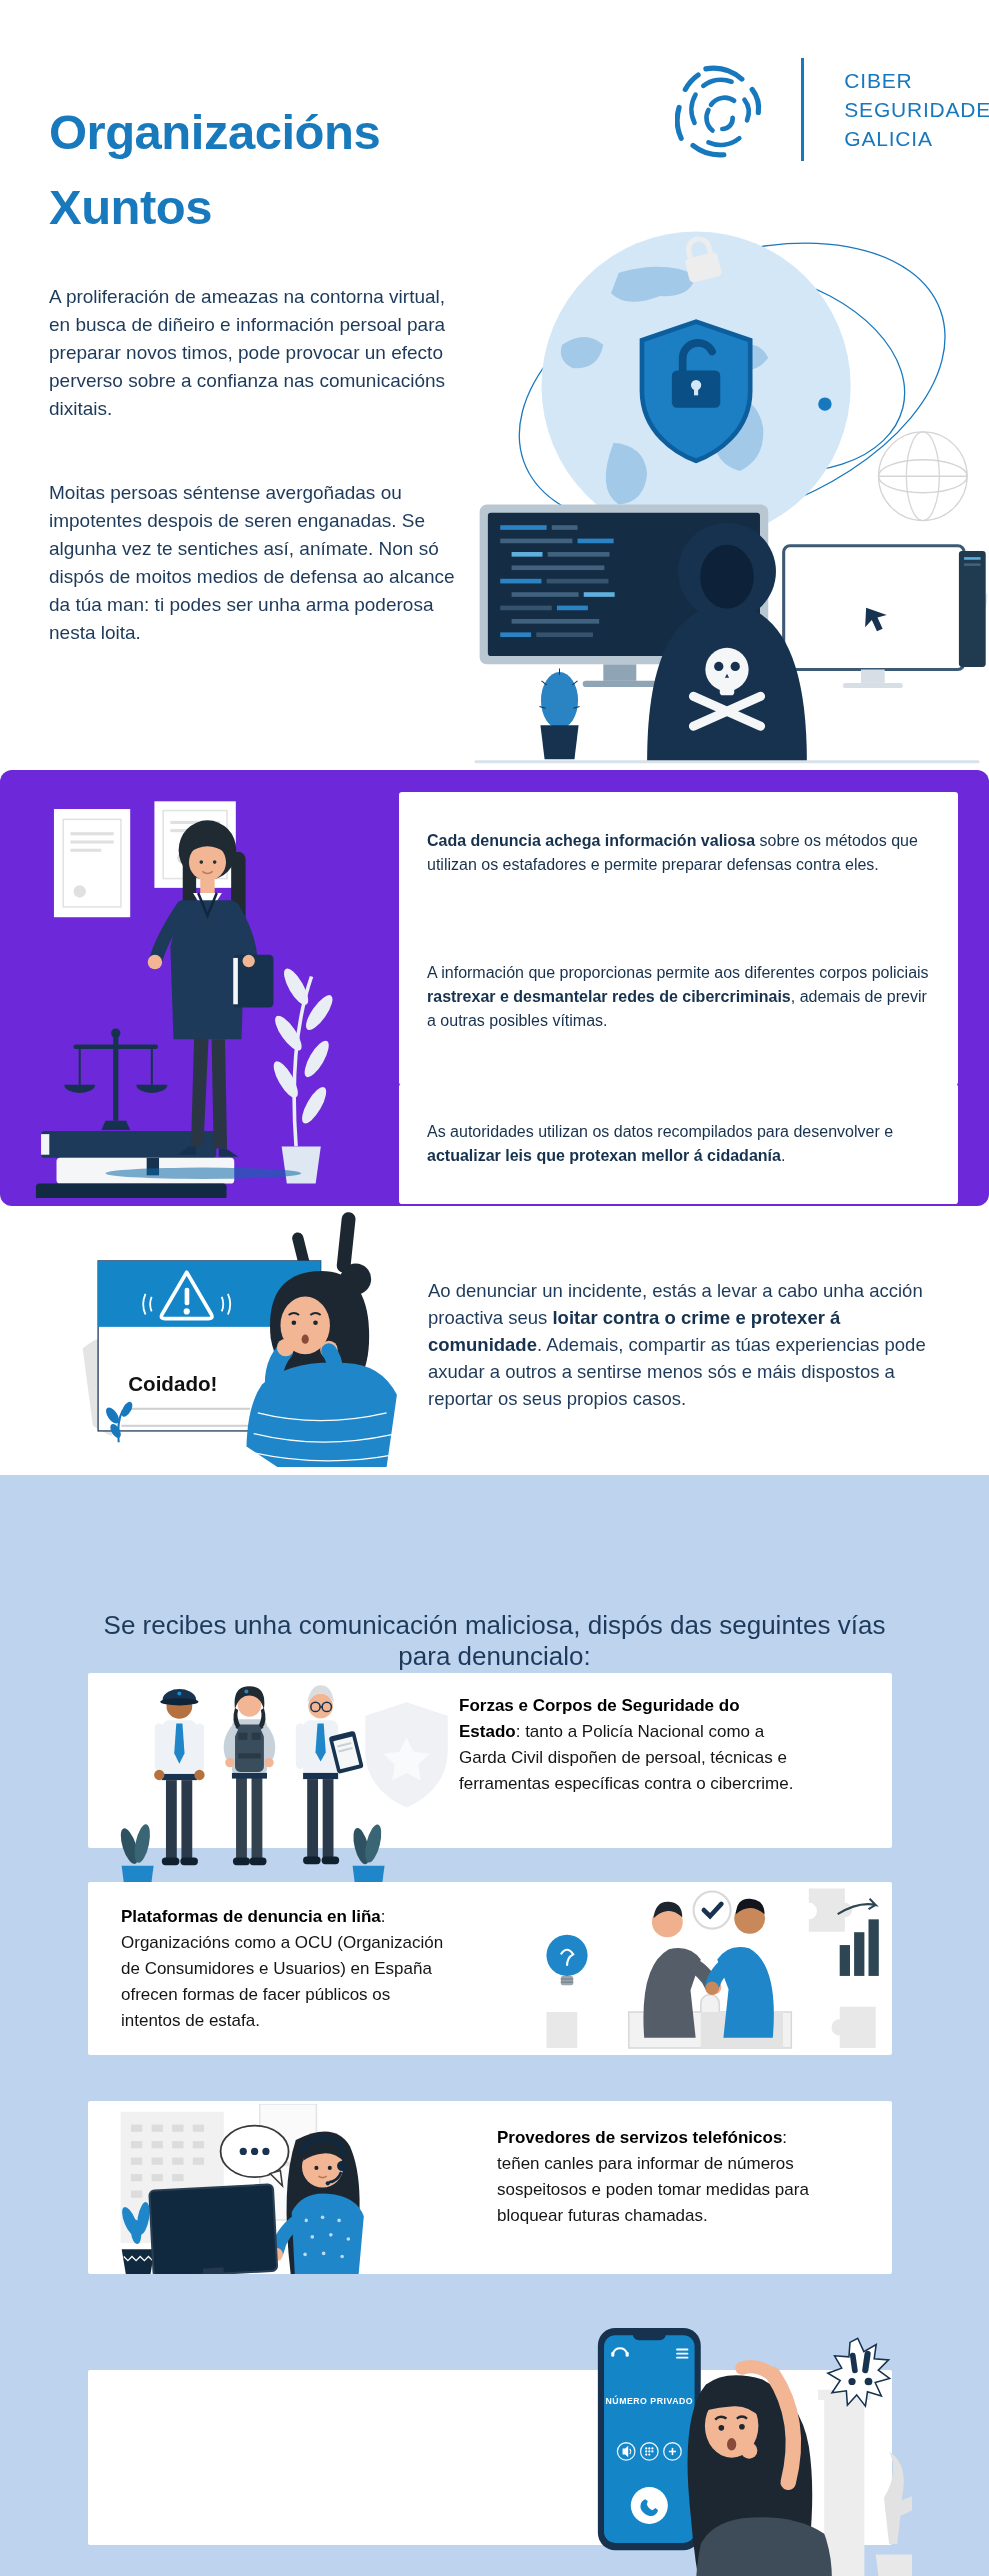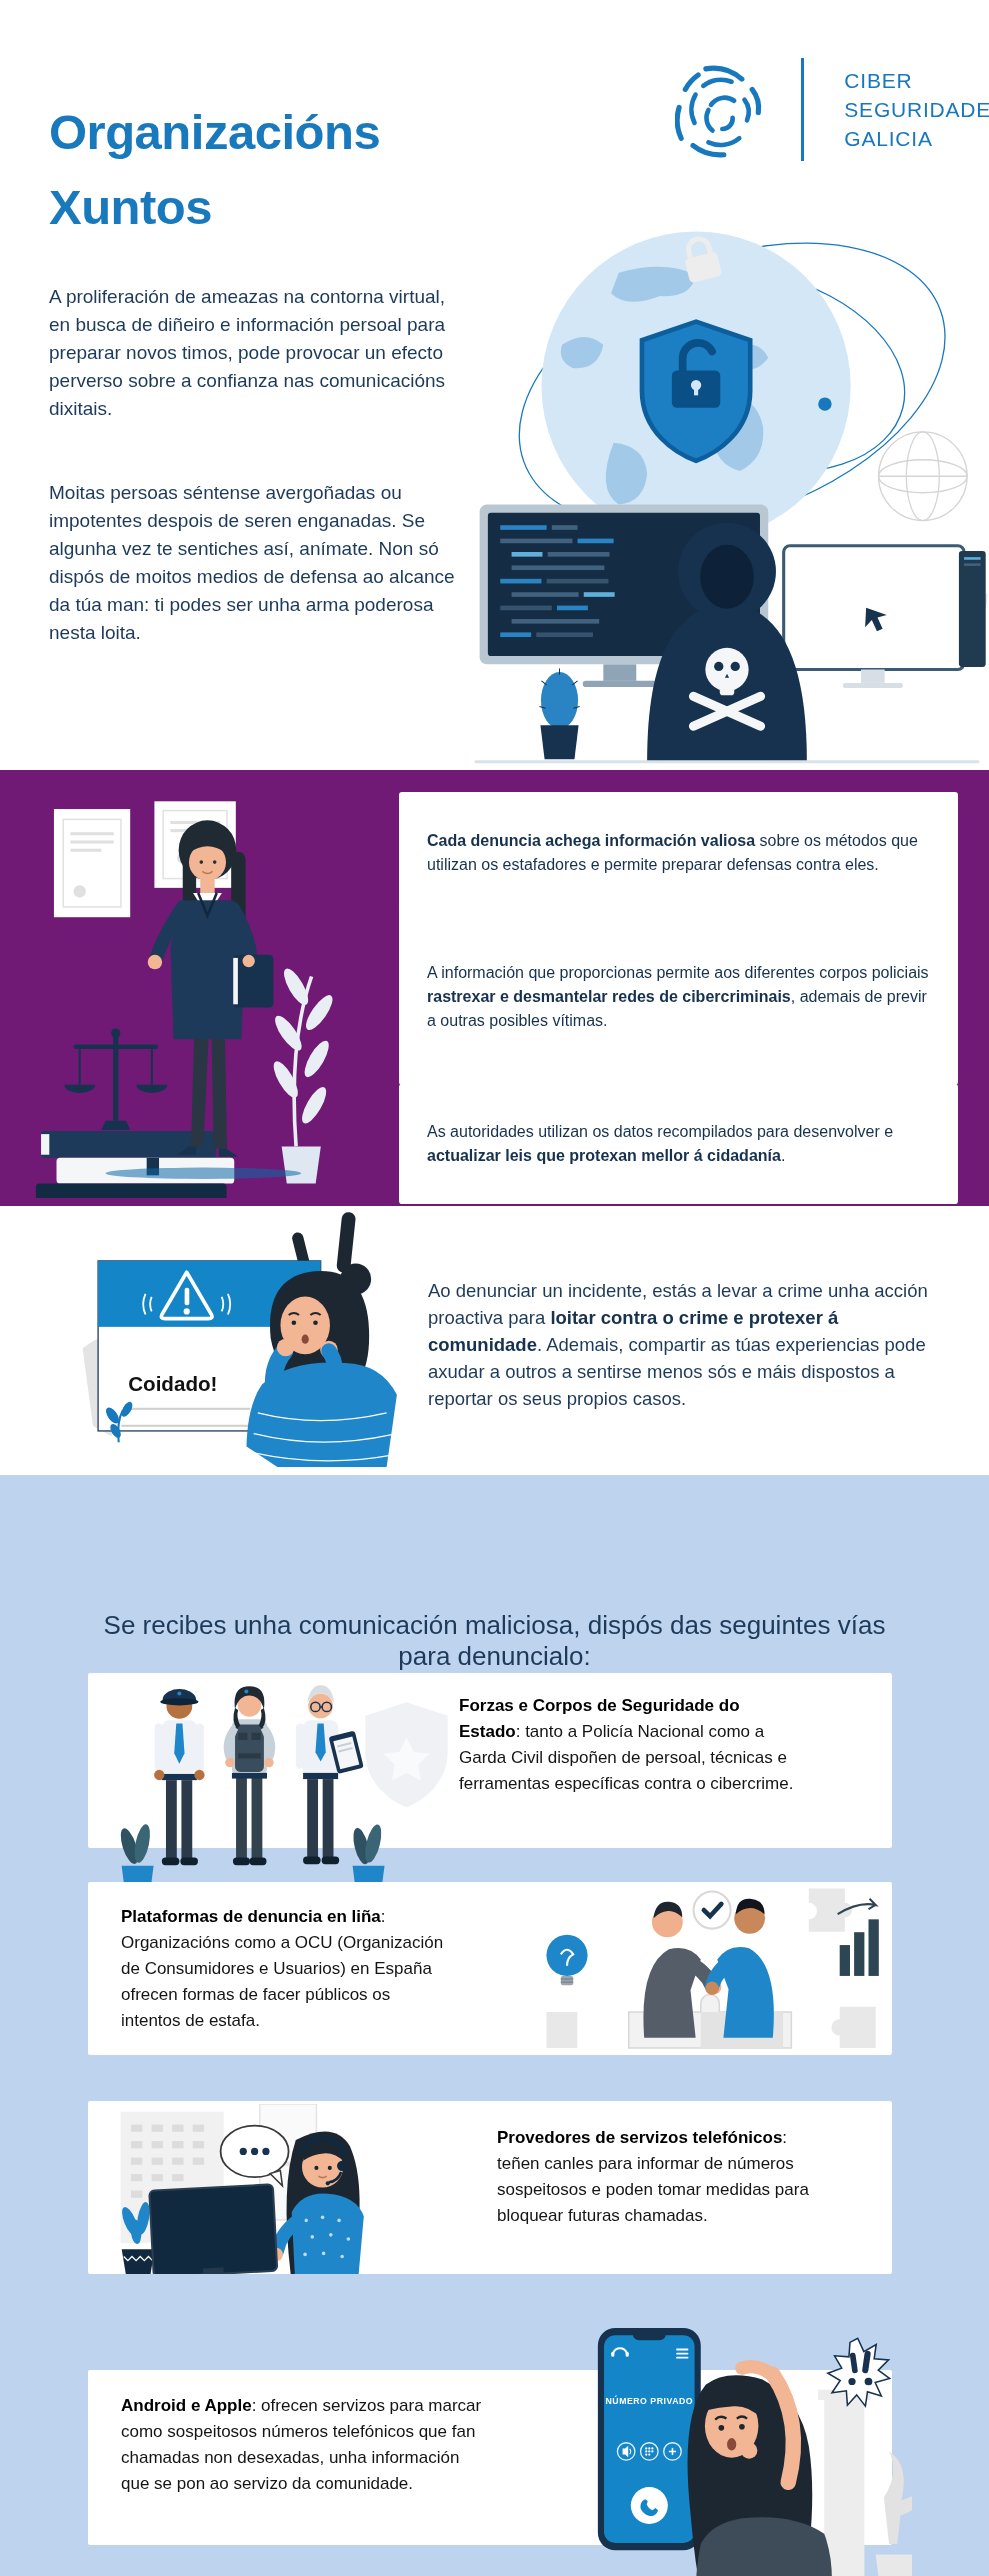--- a/index.html
+++ b/index.html
@@ -9,21 +9,21 @@
   section{position:absolute;left:0;width:989px;}
   
   .s1{top:0;height:770px;background:#ffffff;}
   .main-title{left:49px;top:95px;font-size:49px;line-height:75px;font-weight:bold;color:#1879BD;letter-spacing:-0.5px;}
   .logo{left:675px;top:58px;display:flex;align-items:center;gap:27px;}
   .logo-divider{width:2.6px;height:103px;background:#1878BE;margin:0 13.4px 0 9.3px;}
   .logo-text{color:#1878BE;font-size:21px;line-height:29px;letter-spacing:0.8px;}
   .intro{left:49px;width:420px;font-size:19px;line-height:28px;color:#1D3A5A;}
   .intro.q{font-weight:bold;}
   
-  .s2{top:770px;height:436px;background:#701a75;}
+  .s2{top:770px;height:436px;background:#6d28d9;border-radius:12px;}
   .wcard{position:absolute;left:399px;width:559px;background:#ffffff;border-radius:3.1px;
          padding:0 28px;display:flex;flex-direction:column;justify-content:center;box-sizing:border-box;
          font-size:16px;line-height:24px;color:#16324E;}
   .wcard .b, .b{font-weight:bold;}
   
   .s3{top:1207px;height:268px;background:#ffffff;}
   .coidado-par{left:428px;top:70px;width:507px;font-size:18.5px;line-height:27px;color:#1D3A5A;}
   .coidado-par .b{color:#16324E;}
   
   .s4{top:1475px;height:1222px;background:#BDD3EE;}
@@ -352,21 +352,21 @@
         <path d="M370,355 q120,30 250,0" stroke="#ffffff" stroke-width="2.5" fill="none"></path>
         <path d="M362,395 q130,32 268,2" stroke="#ffffff" stroke-width="2.5" fill="none"></path>
         <path d="M360,432 q135,30 276,4" stroke="#ffffff" stroke-width="2.5" fill="none"></path>
         <path d="M404,330 q-12,-60 18,-95" stroke="#1F86C9" stroke-width="34" fill="none" stroke-linecap="round"></path>
         <circle cx="424" cy="228" r="17" fill="#F2B694"></circle>
         <circle cx="508" cy="232" r="17" fill="#F2B694"></circle>
         <path d="M512,315 q18,-50 -4,-80" stroke="#1F86C9" stroke-width="30" fill="none" stroke-linecap="round"></path>
       </g>
     </svg>
 
-    <div class="abs coidado-par"><span>Ao denunciar un incidente, estás a levar a crime unha acción proactiva para </span><span class="b">loitar contra o crime e protexer á comunidade</span><span>. Ademais, compartir as túas experiencias pode axudar a outros a sentirse menos sós e máis dispostos a reportar os seus propios casos.</span></div>
+    <div class="abs coidado-par"><span>Ao denunciar un incidente, estás a levar a cabo unha acción proactiva seus </span><span class="b">loitar contra o crime e protexer á comunidade</span><span>. Ademais, compartir as túas experiencias pode axudar a outros a sentirse menos sós e máis dispostos a reportar os seus propios casos.</span></div>
   </section>
 
   <section class="s4">
     <div class="abs reco-sub">
       <div>Se recibes unha comunicación maliciosa, dispós das seguintes vías</div>
       <div>para denuncialo:</div>
     </div>
 
     <div class="rcard" style="top:198px;height:175px"></div>
     <svg class="abs" style="left:355px;top:222px" width="103" height="124" viewBox="0 0 200 240" opacity="0.55">
@@ -559,21 +559,20 @@
         <circle cx="342" cy="292" r="13" fill="#F2B694"></circle>
       </g>
       <g transform="rotate(-3 220 250)">
         <rect x="100" y="162" width="240" height="168" rx="10" fill="#10293F" stroke="#2A3F52" stroke-width="4"></rect>
         <rect x="196" y="318" width="40" height="22" fill="#23384C"></rect>
       </g>
     </svg>
     <div class="rtext" style="left:497px;top:650px;width:319px"><span class="b">Provedores de servizos telefónicos</span><span>: teñen canles para informar de números sospeitosos e poden tomar medidas para bloquear futuras chamadas.</span></div>
 
     <div class="rcard" style="top:895px;height:175px"></div>
-    <div class="rtext" style="left:121px;top:918px;width:361px"><span class="b">Android e Apple</span><span>: ofrecen servizos para marcar como sospeitosos números telefónicos que fan chamadas non desexadas, unha información que se pon ao servizo da comunidade.</span></div>
     <svg class="abs" style="left:577px;top:853px" width="335" height="319" viewBox="0 0 650 620">
       <g fill="#EDEDED">
         <rect x="480" y="140" width="78" height="360"></rect>
         <rect x="468" y="120" width="102" height="20"></rect>
         <rect x="468" y="500" width="102" height="20"></rect>
       </g>
       <g>
         <path d="M596,330 q30,-50 10,-90 q40,25 24,95 q30,-8 42,-30 q4,45 -44,60 l-6,55 h-16 z" fill="#E2E2E2"></path>
         <path d="M580,440 h76 l-10,80 h-56 z" fill="#E8E8E8"></path>
       </g>

